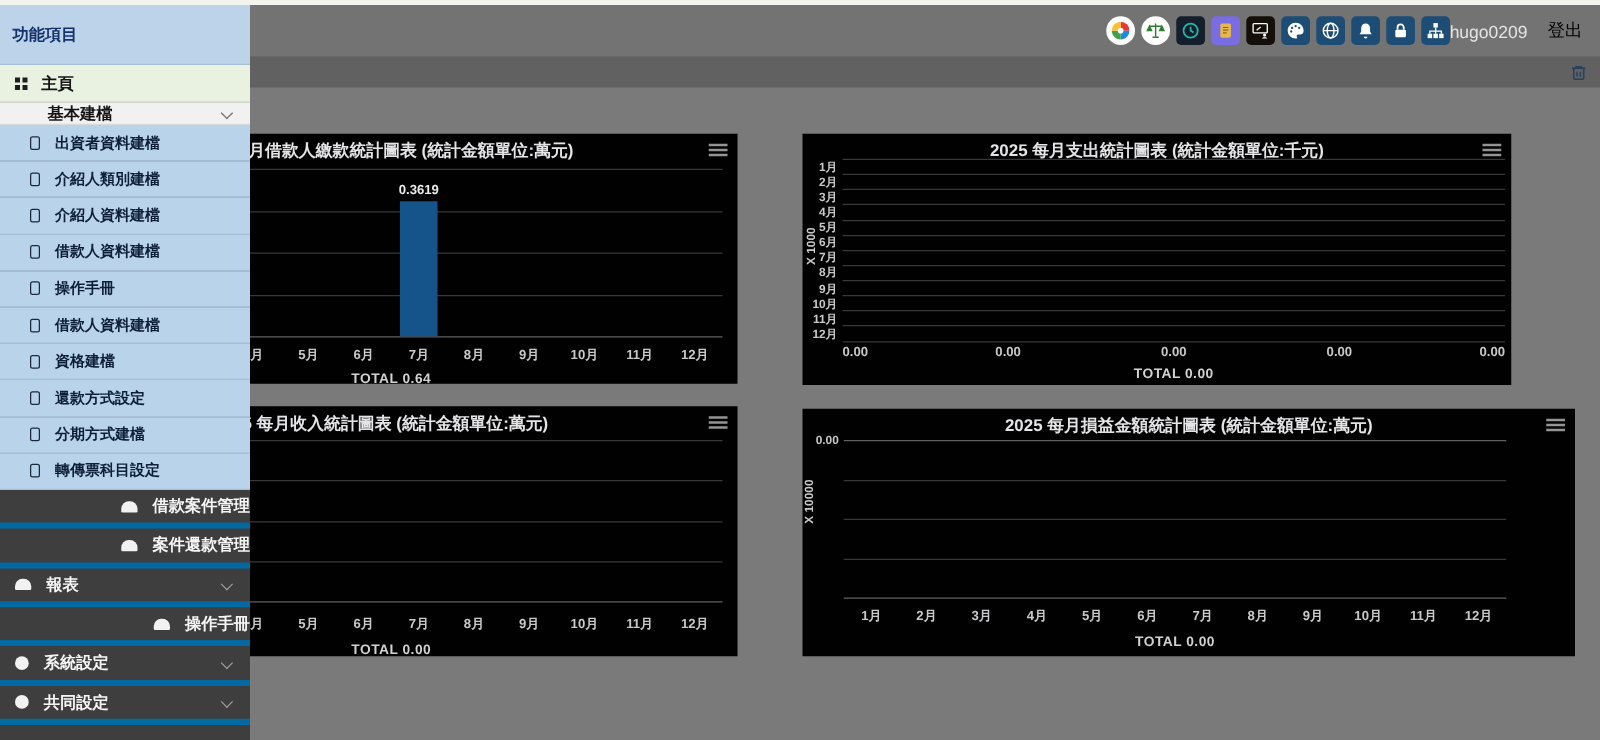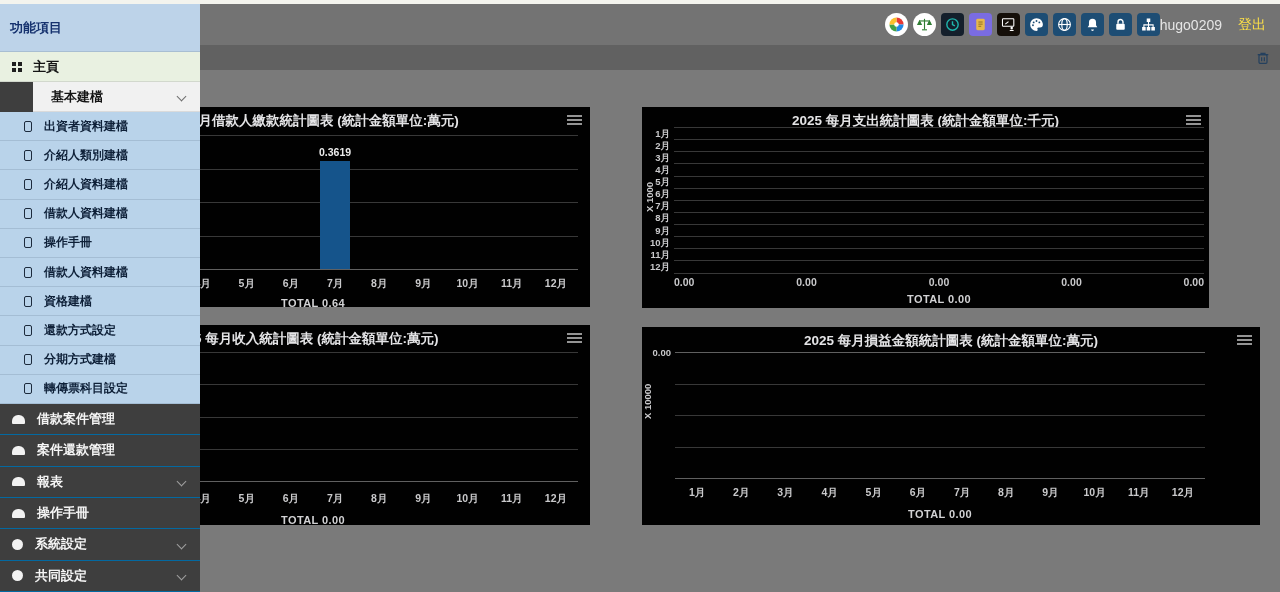--- a/index.html
+++ b/index.html
@@ -8,21 +8,21 @@
   .top-strip{position:absolute;left:0;top:0;width:1280px;height:4px;background:#f4f4ee;z-index:30;}
   
   .header{position:absolute;left:0;top:4px;width:1280px;height:41px;background:#737373;
     display:flex;align-items:center;justify-content:flex-end;padding-right:10px;z-index:5;}
   .header-icons{display:flex;align-items:center;gap:5px;}
   .icon-btn{width:23px;height:23px;border-radius:4px;display:inline-flex;align-items:center;
     justify-content:center;cursor:pointer;flex:none;}
   .icon-btn.circle{border-radius:50%;}
   .icon-btn svg{width:17px;height:17px;display:block;}
   .username{margin-left:0;font-size:14px;color:#e5e5e5;}
-  .logout{margin-left:16px;margin-right:4px;font-size:14px;color:#fde047;cursor:pointer;text-decoration:none;}
+  .logout{margin-left:16px;margin-right:4px;font-size:14px;color:#000000;cursor:pointer;text-decoration:none;}
   
   .toolbar{position:absolute;left:0;top:45px;width:1280px;height:25px;background:#616161;
     display:flex;align-items:center;justify-content:flex-end;padding-right:9px;z-index:5;}
   .trash{width:16px;height:16px;display:inline-flex;cursor:pointer;}
   .trash svg{width:16px;height:16px;}
   
   .panel{position:absolute;background:#010101;z-index:1;}
   .c-title{position:absolute;left:0;right:0;top:5px;text-align:center;font-weight:bold;
     font-size:13.5px;color:#e4e4e6;white-space:nowrap;}
   .burger{position:absolute;top:8px;right:8px;width:15px;background:none;border:none;padding:0;cursor:pointer;}
@@ -38,26 +38,26 @@
   .total{position:absolute;text-align:center;font-weight:bold;font-size:11px;color:#d2d2d4;letter-spacing:.4px;white-space:nowrap;}
   .unit{position:absolute;font-weight:bold;font-size:9.5px;color:#c9c9cb;writing-mode:vertical-rl;
     transform:rotate(180deg);text-align:center;white-space:nowrap;}
   .zlab{position:absolute;font-weight:bold;font-size:9.5px;color:#c9c9cb;text-align:right;white-space:nowrap;}
   
   .sidebar{position:absolute;left:0;top:4px;width:200px;height:588px;z-index:10;background:#3e3e3e;}
   .sb-title{height:48px;background:#bdd3e9;border-bottom:1px solid #a8bed2;color:#15316e;
     font-weight:bold;font-size:13px;display:flex;align-items:center;padding-left:10px;}
   .sb-home{height:30px;background:#e9f1e1;border-bottom:1px solid #d2d8cd;font-weight:bold;font-size:13px;
     color:#141414;display:flex;align-items:center;padding-left:12px;gap:11px;cursor:pointer;}
-  .sb-group{height:30px;background:#f1f1f1;border-bottom:1px solid #dadada;font-weight:bold;font-size:13px;
-    color:#141414;display:flex;align-items:center;padding-left:18px;cursor:pointer;margin-left:33px;}
+  .sb-group{height:18px;background:#f1f1f1;border-bottom:1px solid #dadada;font-weight:bold;font-size:13px;
+    color:#141414;display:flex;align-items:center;padding-left:38px;cursor:pointer;}
   .sb-sub{height:29.2px;background:#b9d3ea;border-bottom:1px solid #a4bdd4;display:flex;align-items:center;
     padding-left:24px;gap:12px;font-weight:bold;font-size:12px;color:#0e2038;cursor:pointer;}
-  .sb-dark{height:31.33px;background:#3e3e3e;border-bottom:1px solid #0369a1;display:flex;align-items:center;
-    padding-left:12px;gap:12px;font-weight:bold;font-size:13px;color:#f5f5f5;cursor:pointer;}
+  .sb-dark{height:31.33px;background:#3e3e3e;border-bottom:5px solid #0369a1;display:flex;align-items:center;
+    padding-left:12px;gap:12px;font-weight:bold;font-size:13px;color:#f5f5f5;cursor:pointer;justify-content:flex-end;}
   .chev{width:7px;height:7px;border-right:1.6px solid #6e6e6e;border-bottom:1.6px solid #6e6e6e;
     transform:rotate(45deg);margin-left:auto;margin-right:15px;flex:none;}
   .chev.light{border-color:#a0a0a0;}
   .doc-icon{width:8px;height:11px;border:1.5px solid #1c2a3c;border-radius:2px;flex:none;}
   .brief-icon{width:13px;height:9px;background:#f2f2f2;border-radius:6px 6px 1px 1px;flex:none;}
   .circle-ico{width:11px;height:11px;background:#f2f2f2;border-radius:50%;flex:none;}
   .grid-icon{display:grid;grid-template-columns:4px 4px;grid-template-rows:4px 4px;gap:2px;flex:none;}
   .grid-icon b{background:#1f1f1f;}
 </style>
 </head>

